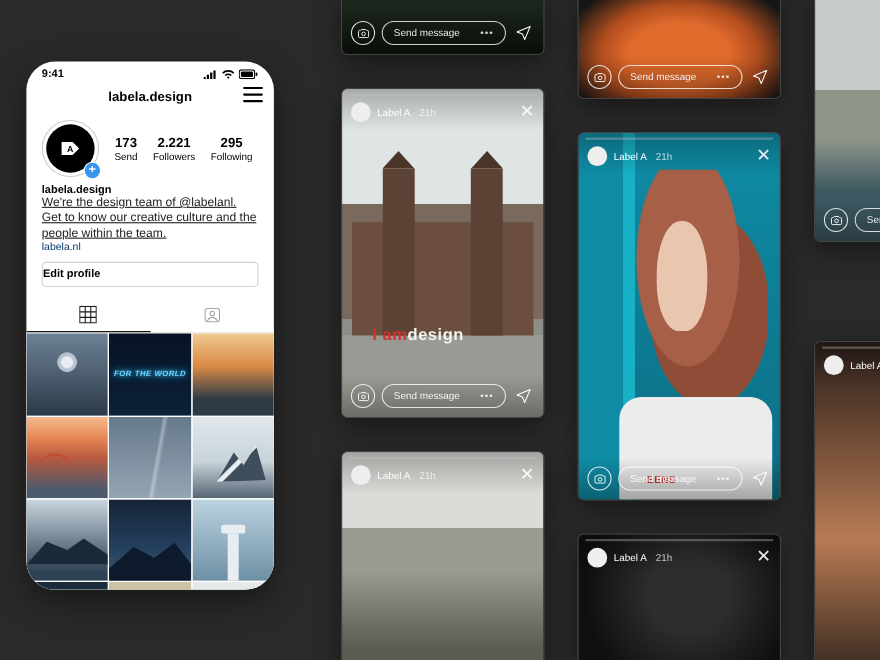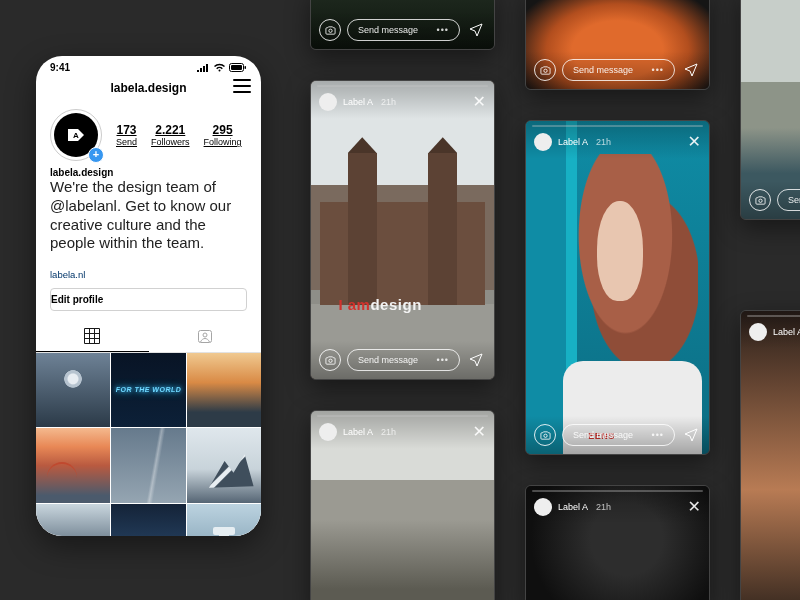--- a/index.html
+++ b/index.html
@@ -8,21 +8,21 @@
     width: 800px;
     height: 600px;
     overflow: hidden;
     font-family: -apple-system, BlinkMacSystemFont, "Helvetica Neue", Arial, sans-serif;
     position: relative;
   }
 
   
   .phone {
     position: absolute;
-    left: 36px;
+    left: 24px;
     top: 56px;
     width: 225px;
     height: 480px;
     background: #fff;
     border-radius: 26px;
     overflow: hidden;
     box-shadow: 0 10px 30px rgba(0,0,0,.45);
   }
   .statusbar {
     display: flex;
@@ -65,29 +65,29 @@
   .avatar-inner {
     width: 44px; height: 44px; border-radius: 50%;
     background: #000; display: flex; align-items: center; justify-content: center;
   }
   .add-badge {
     position: absolute; right: -2px; bottom: -2px;
     width: 16px; height: 16px; border-radius: 50%;
     background: #3797f0; border: 1.5px solid #fff;
     color: #fff; font-size: 11px; line-height: 13px; text-align: center; font-weight: 700;
   }
-  .stats { display: flex; gap: 14px; text-decoration: underline; }
+  .stats { display: flex; gap: 14px; }
   .stat { text-align: center; }
   .stat .num { font-size: 12px; font-weight: 600; }
   .stat .lbl { font-size: 9px; color: #000; }
 
   .bio { padding: 2px 14px 8px; }
   .bio .name { font-size: 10px; font-weight: 700; }
-  .bio .desc { font-size: 15px; line-height: 1.25; color: #222; }
-  .bio .link { font-size: 9.5px; color: #003569; margin-top: 16px; }
+  .bio .desc { font-size: 11px; line-height: 1.25; color: #222; text-decoration: underline; }
+  .bio .link { font-size: 9.5px; color: #003569; }
 
   .edit-btn {
     margin: 0 14px 10px;
     border: 1px solid #d1d1d1;
     border-radius: 4px;
     text-align: left;
     font-size: 10px;
     font-weight: 600;
     padding: 5px 0;
     background: #fff;

